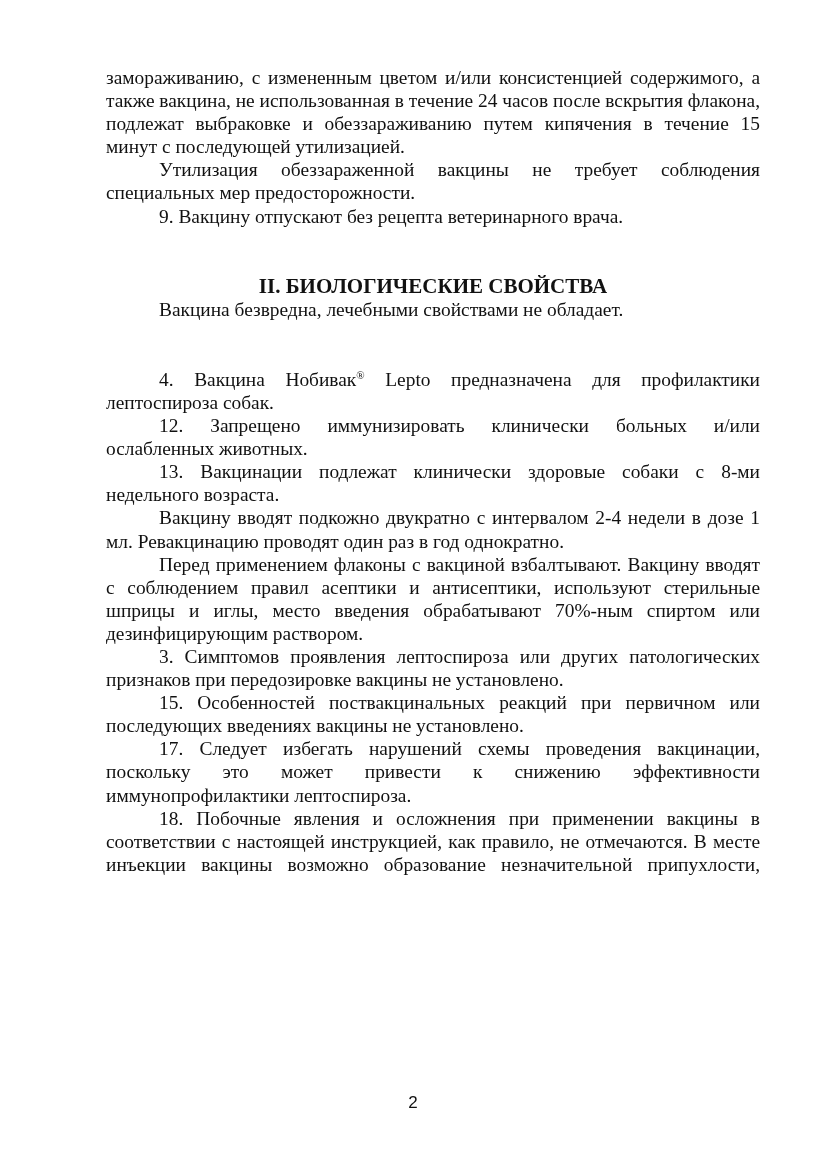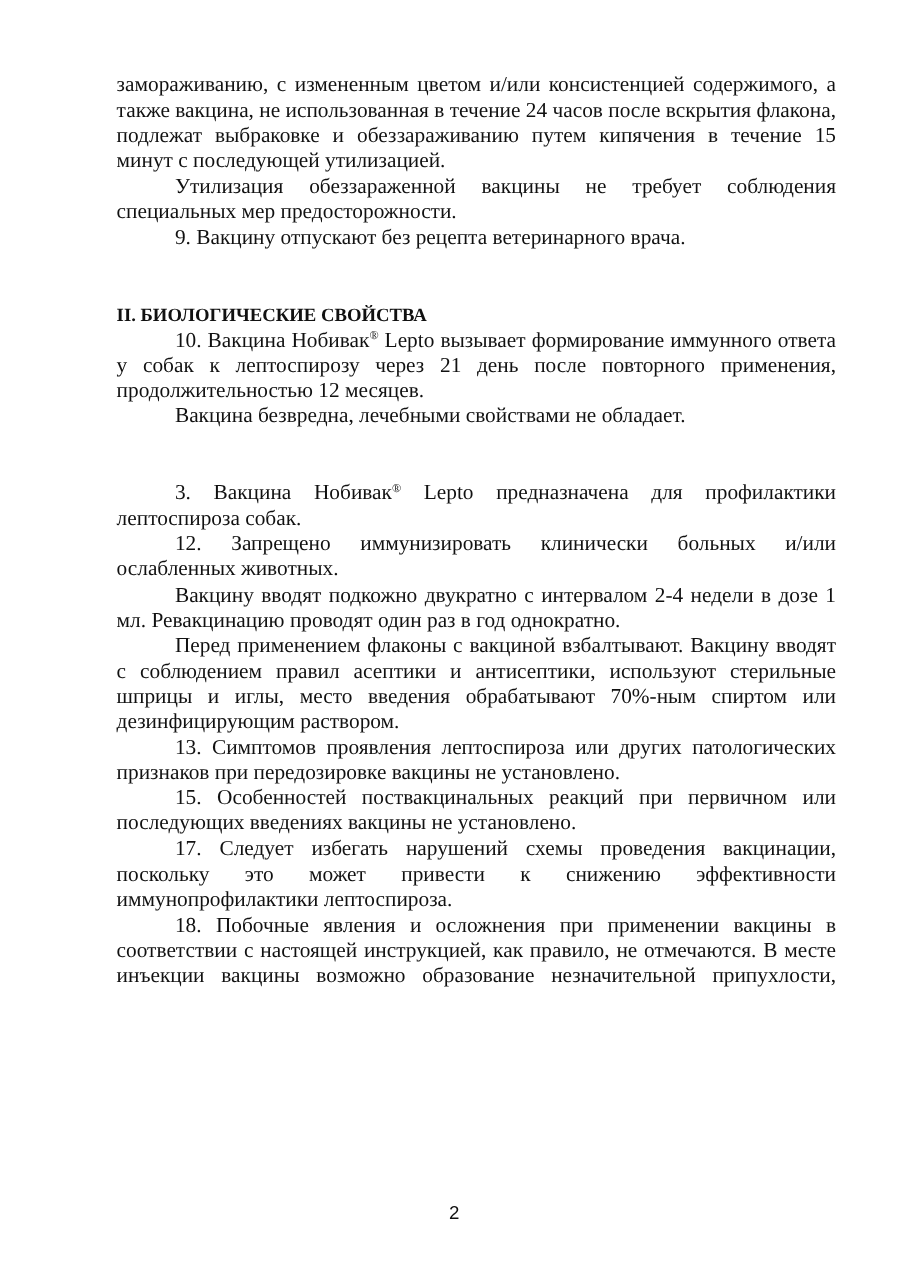--- a/index.html
+++ b/index.html
@@ -25,21 +25,22 @@
       margin-left: 15px;
     }
     .p {
       margin: 0;
       text-align: justify;
       text-indent: 53px;
     }
     .p.noindent { text-indent: 0; }
     .heading {
       margin: 0;
-      font-size: 17px;
+      text-align: center;
+      font-size: 21px;
       line-height: 23.1px;
     }
     .gap-sec1 { height: 47px; }
     .gap-sec2 { height: 47px; }
     sup {
       font-size: 11px;
       line-height: 0;
       vertical-align: 7px;
     }
     .page-number {
@@ -60,32 +61,32 @@
 
   <p class="p noindent">замораживанию, с измененным цветом и/или консистенцией содержимого, а также вакцина, не использованная в течение 24 часов после вскрытия флакона, подлежат выбраковке и обеззараживанию путем кипячения в течение 15 минут с последующей утилизацией.</p>
   <p class="p">Утилизация обеззараженной вакцины не требует соблюдения специальных мер предосторожности.</p>
   <p class="p">9. Вакцину отпускают без рецепта ветеринарного врача.</p>
 
   <div class="gap-sec1"></div>
 
   <h2 class="heading">II. БИОЛОГИЧЕСКИЕ СВОЙСТВА</h2>
 
 
-  <p class="p"><span>10. Вакцина Нобивак</span><sup>®</sup><span> Lepto  вызывает формирование иммунного ответа у собак к лептоспирозу через 21 день после повторного применения, продолжительностью   12 месяцев.</span></p>
 
   <p class="p">Вакцина безвредна, лечебными свойствами не обладает.</p>
 
   <div class="gap-sec2"></div>
 
 
-  <p class="p"><span>3. Вакцина Нобивак</span><sup>®</sup><span> Lepto предназначена для профилактики лептоспироза собак.</span></p>
+  <p class="p"><span>4. Вакцина Нобивак</span><sup>®</sup><span> Lepto предназначена для профилактики лептоспироза собак.</span></p>
 
   <p class="p">12. Запрещено иммунизировать клинически больных и/или ослабленных животных.</p>
+  <p class="p">13. Вакцинации подлежат клинически здоровые собаки с 8-ми недельного возраста.</p>
   <p class="p">Вакцину вводят подкожно двукратно с интервалом 2-4 недели в дозе 1 мл. Ревакцинацию проводят один раз в год однократно.</p>
   <p class="p">Перед применением флаконы с вакциной взбалтывают. Вакцину вводят с соблюдением правил асептики и антисептики, используют стерильные шприцы и иглы, место введения обрабатывают 70%-ным спиртом или дезинфицирующим раствором.</p>
-  <p class="p">13. Симптомов проявления лептоспироза или других патологических признаков при передозировке вакцины не установлено.</p>
+  <p class="p">3. Симптомов проявления лептоспироза или других патологических признаков при передозировке вакцины не установлено.</p>
   <p class="p">15. Особенностей поствакцинальных реакций при первичном или последующих введениях вакцины не установлено.</p>
   <p class="p">17. Следует избегать нарушений схемы проведения вакцинации, поскольку это может привести к снижению эффективности иммунопрофилактики лептоспироза.</p>
   <p class="p" style="text-align-last: justify; font-family: Liberation Serif, serif;">18. Побочные явления и осложнения при применении вакцины в соответствии с настоящей инструкцией, как правило, не отмечаются. В месте инъекции вакцины возможно образование незначительной припухлости,</p>
 
 </div>
 
 <div class="page-number">2</div>
 
 </body></html>

